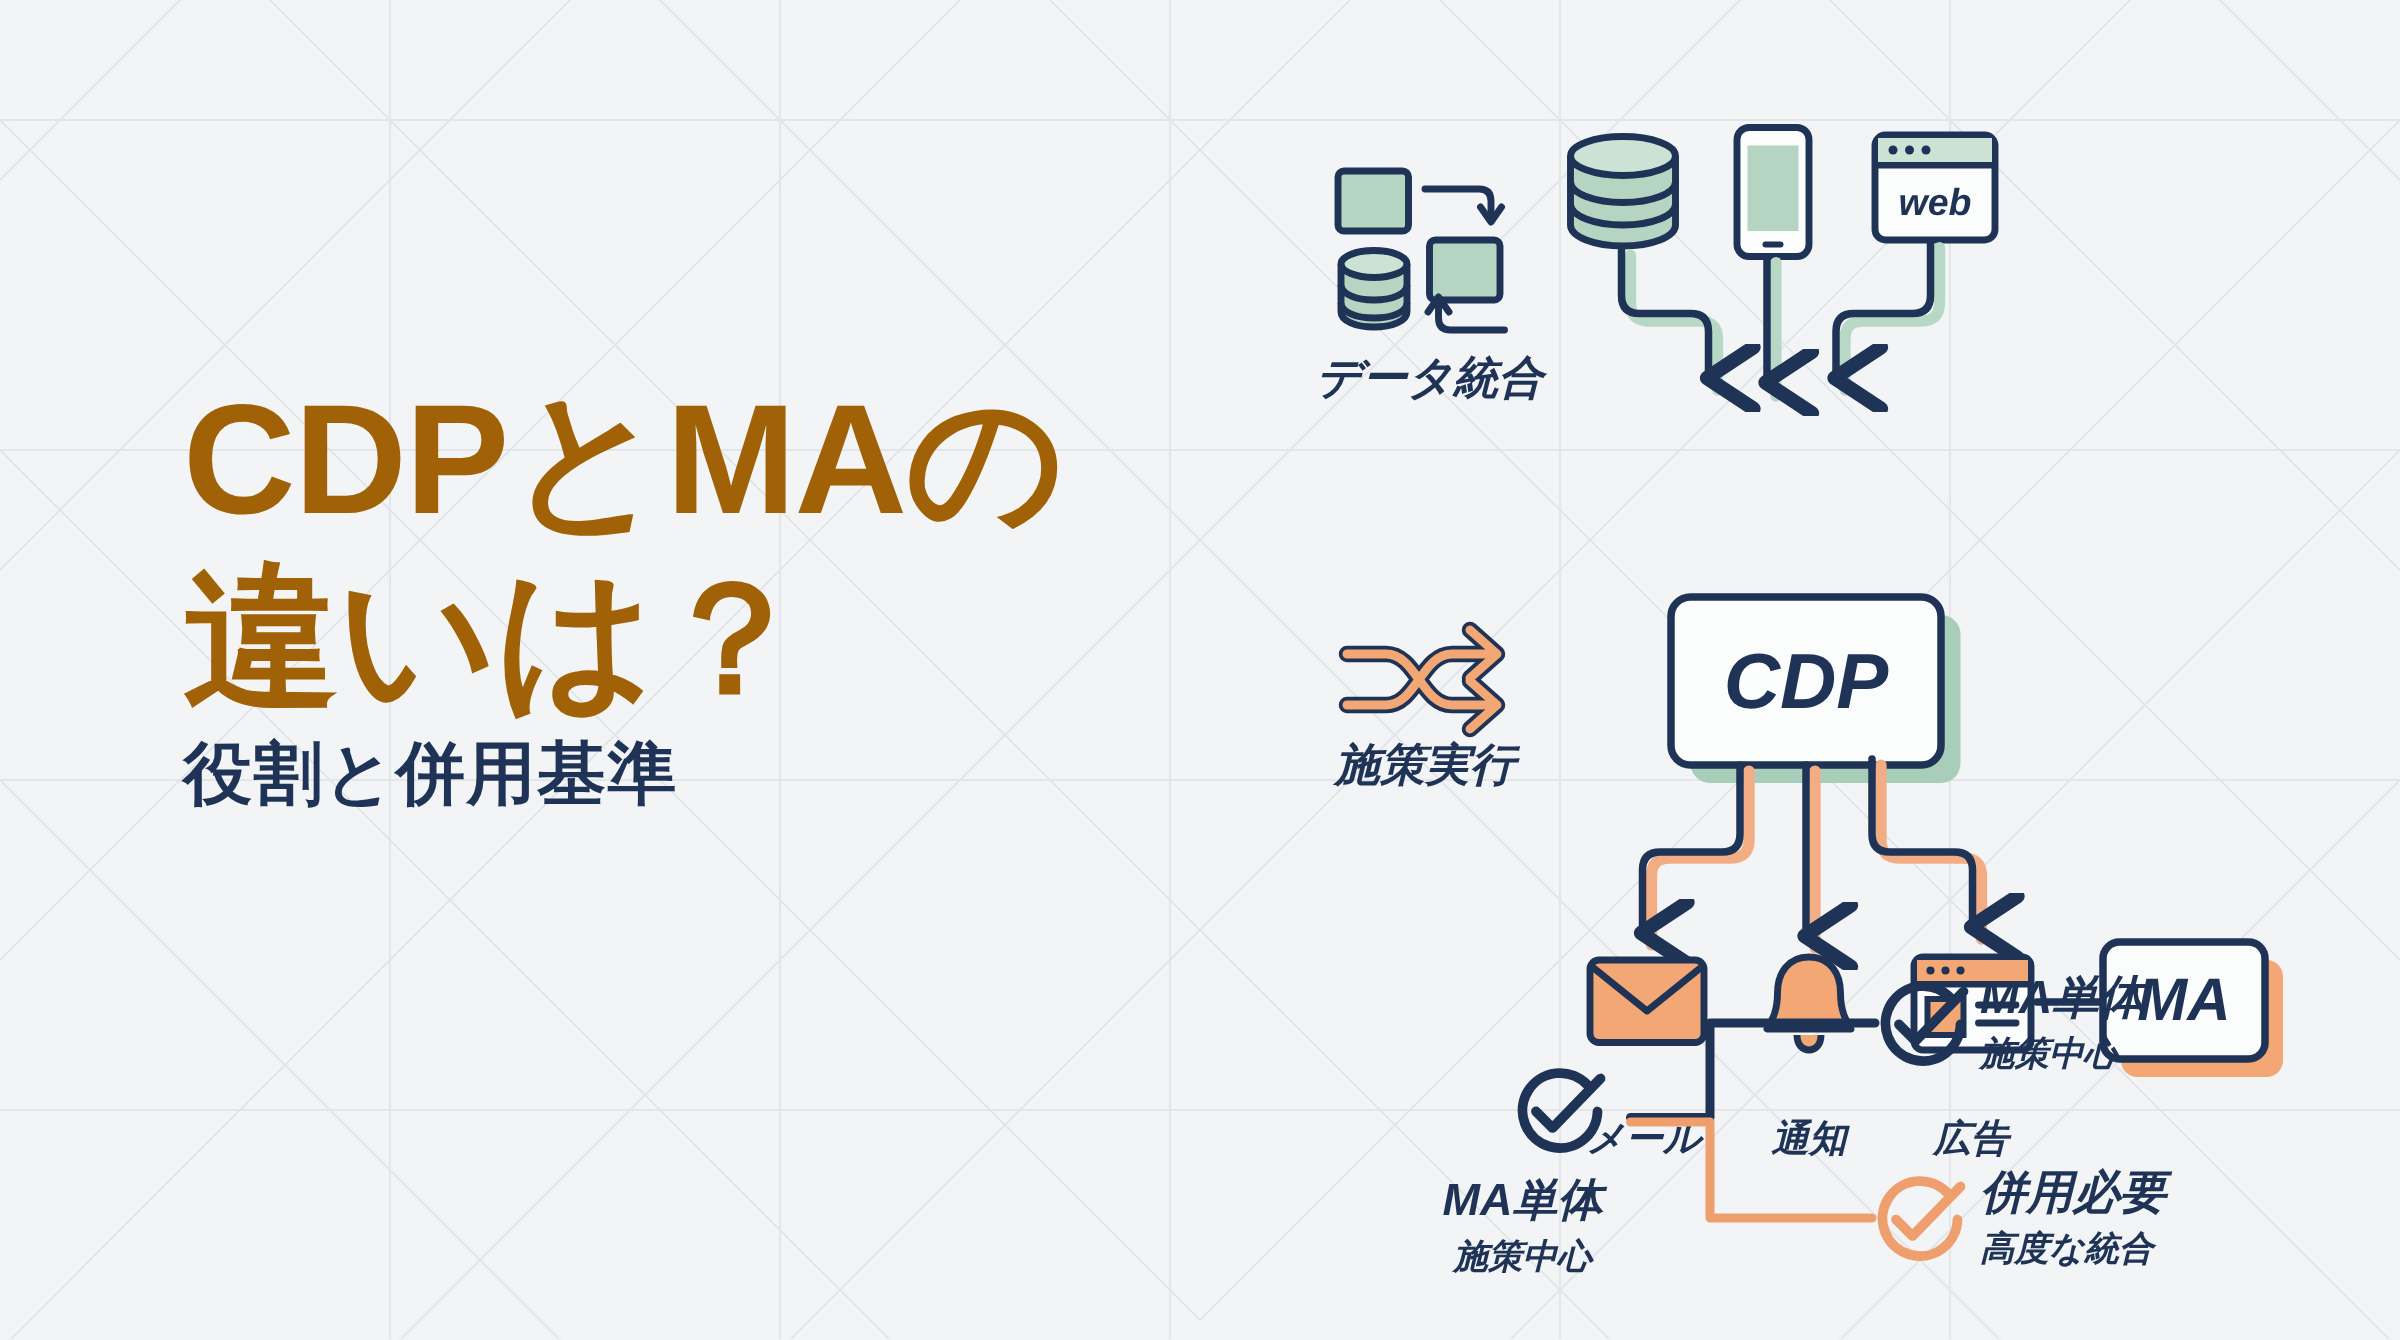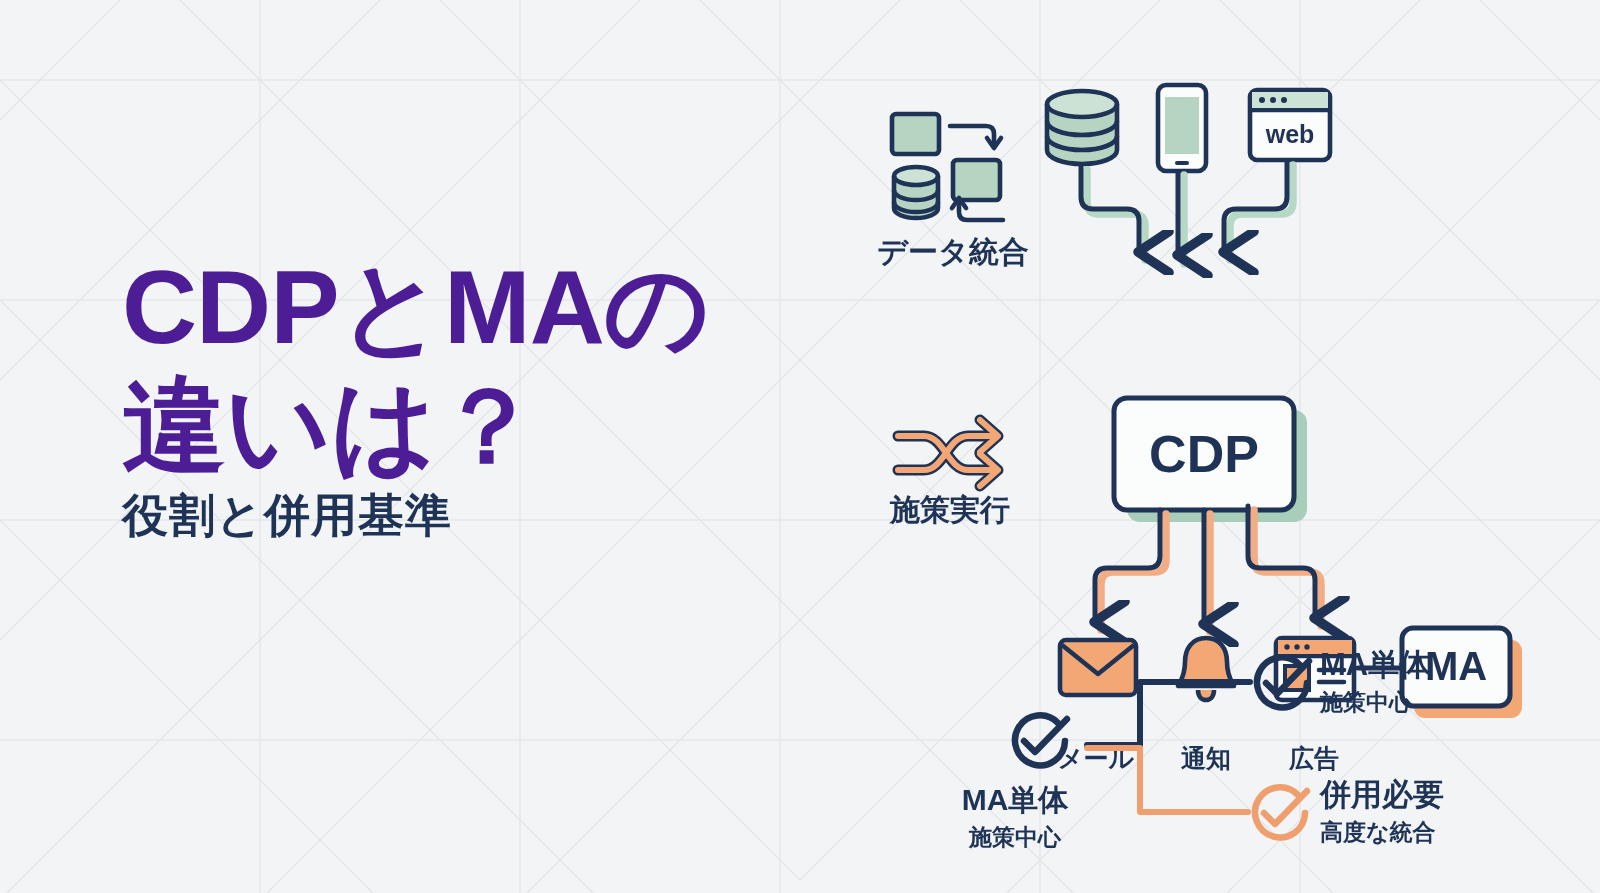--- a/index.html
+++ b/index.html
@@ -17,33 +17,33 @@
 
   
   #left-block{
     position:absolute; left:122px; top:248px; z-index:3; width:660px;
   }
   #headline{
     font-size:104px;
     font-weight:bold;
     line-height:1.14;
     letter-spacing:-1px;
-    color:#4c1d95;
+    color:#a16207;
     white-space:pre-line;
   }
   #subheadline{
     font-size:46px;
     font-weight:bold;
     letter-spacing:1px;
     color:#1e3355;
   }
 
   
   #diagram{
-    position:absolute; left:850px; top:70px; width:720px; height:790px; z-index:3;
+    position:absolute; left:850px; top:70px; width:720px; height:790px; z-index:3;font-style:italic;
   }
   #diagram svg{ display:block; width:100%; height:100%; }
 
   .lbl-jp{ font-family:"Liberation Sans","DejaVu Sans",sans-serif; font-weight:bold; fill:#1e3355; }
 </style>
 </head>
 <body>
 
 <svg id="bg-pattern" viewBox="0 0 1600 893" preserveAspectRatio="none">
   <g stroke="#e3e6e9" stroke-width="1.4" fill="none" opacity="0.95">

